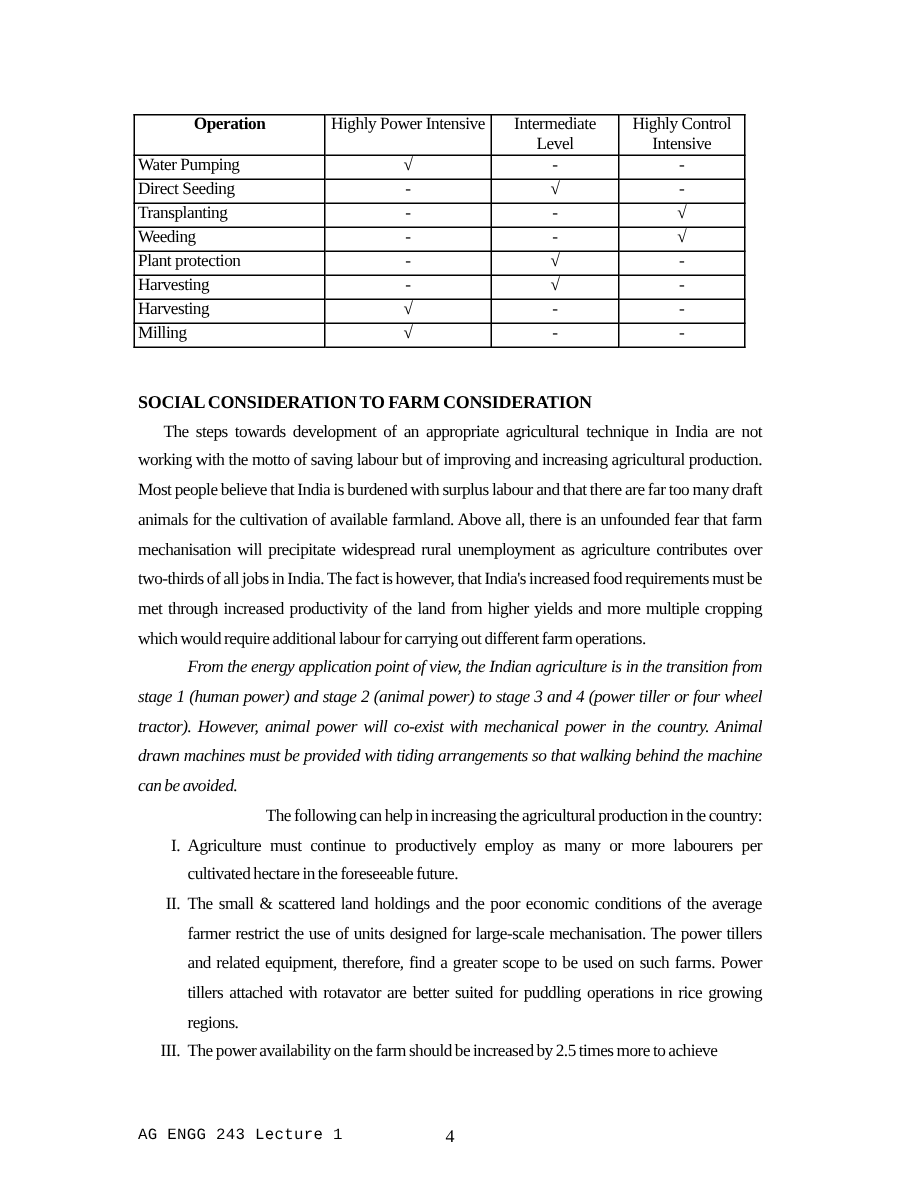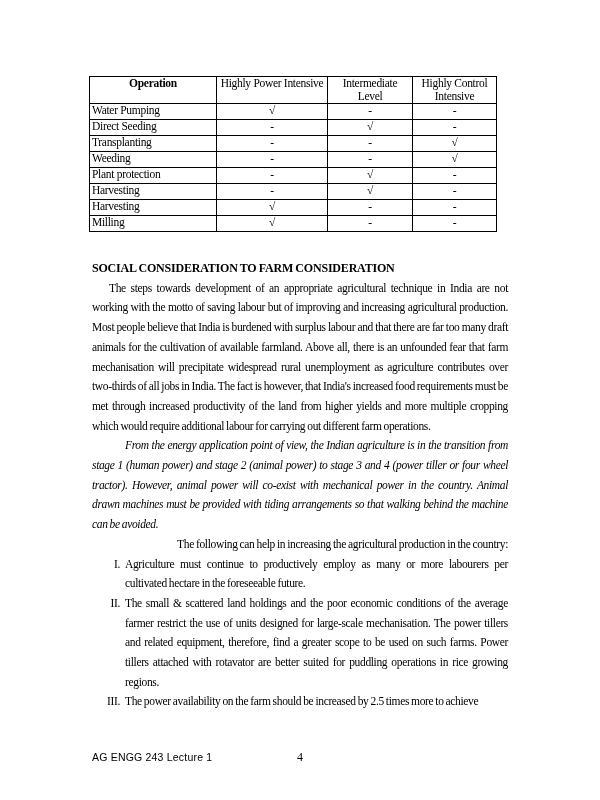--- a/index.html
+++ b/index.html
@@ -77,21 +77,21 @@
   .li .li-text {
     flex: 1;
     text-align: justify;
   }
 
   
   .footer-left {
     position: absolute;
     left: 92px;
     top: 751px;
-    font-family: Liberation Sans, sans-serif;
+    font-family: Liberation Mono, monospace;
     font-size: 10.5px;
     letter-spacing: 0.2px;
   }
   .footer-page {
     position: absolute;
     left: 0;
     top: 750px;
     width: 600px;
     text-align: center;
     font-size: 12px;

